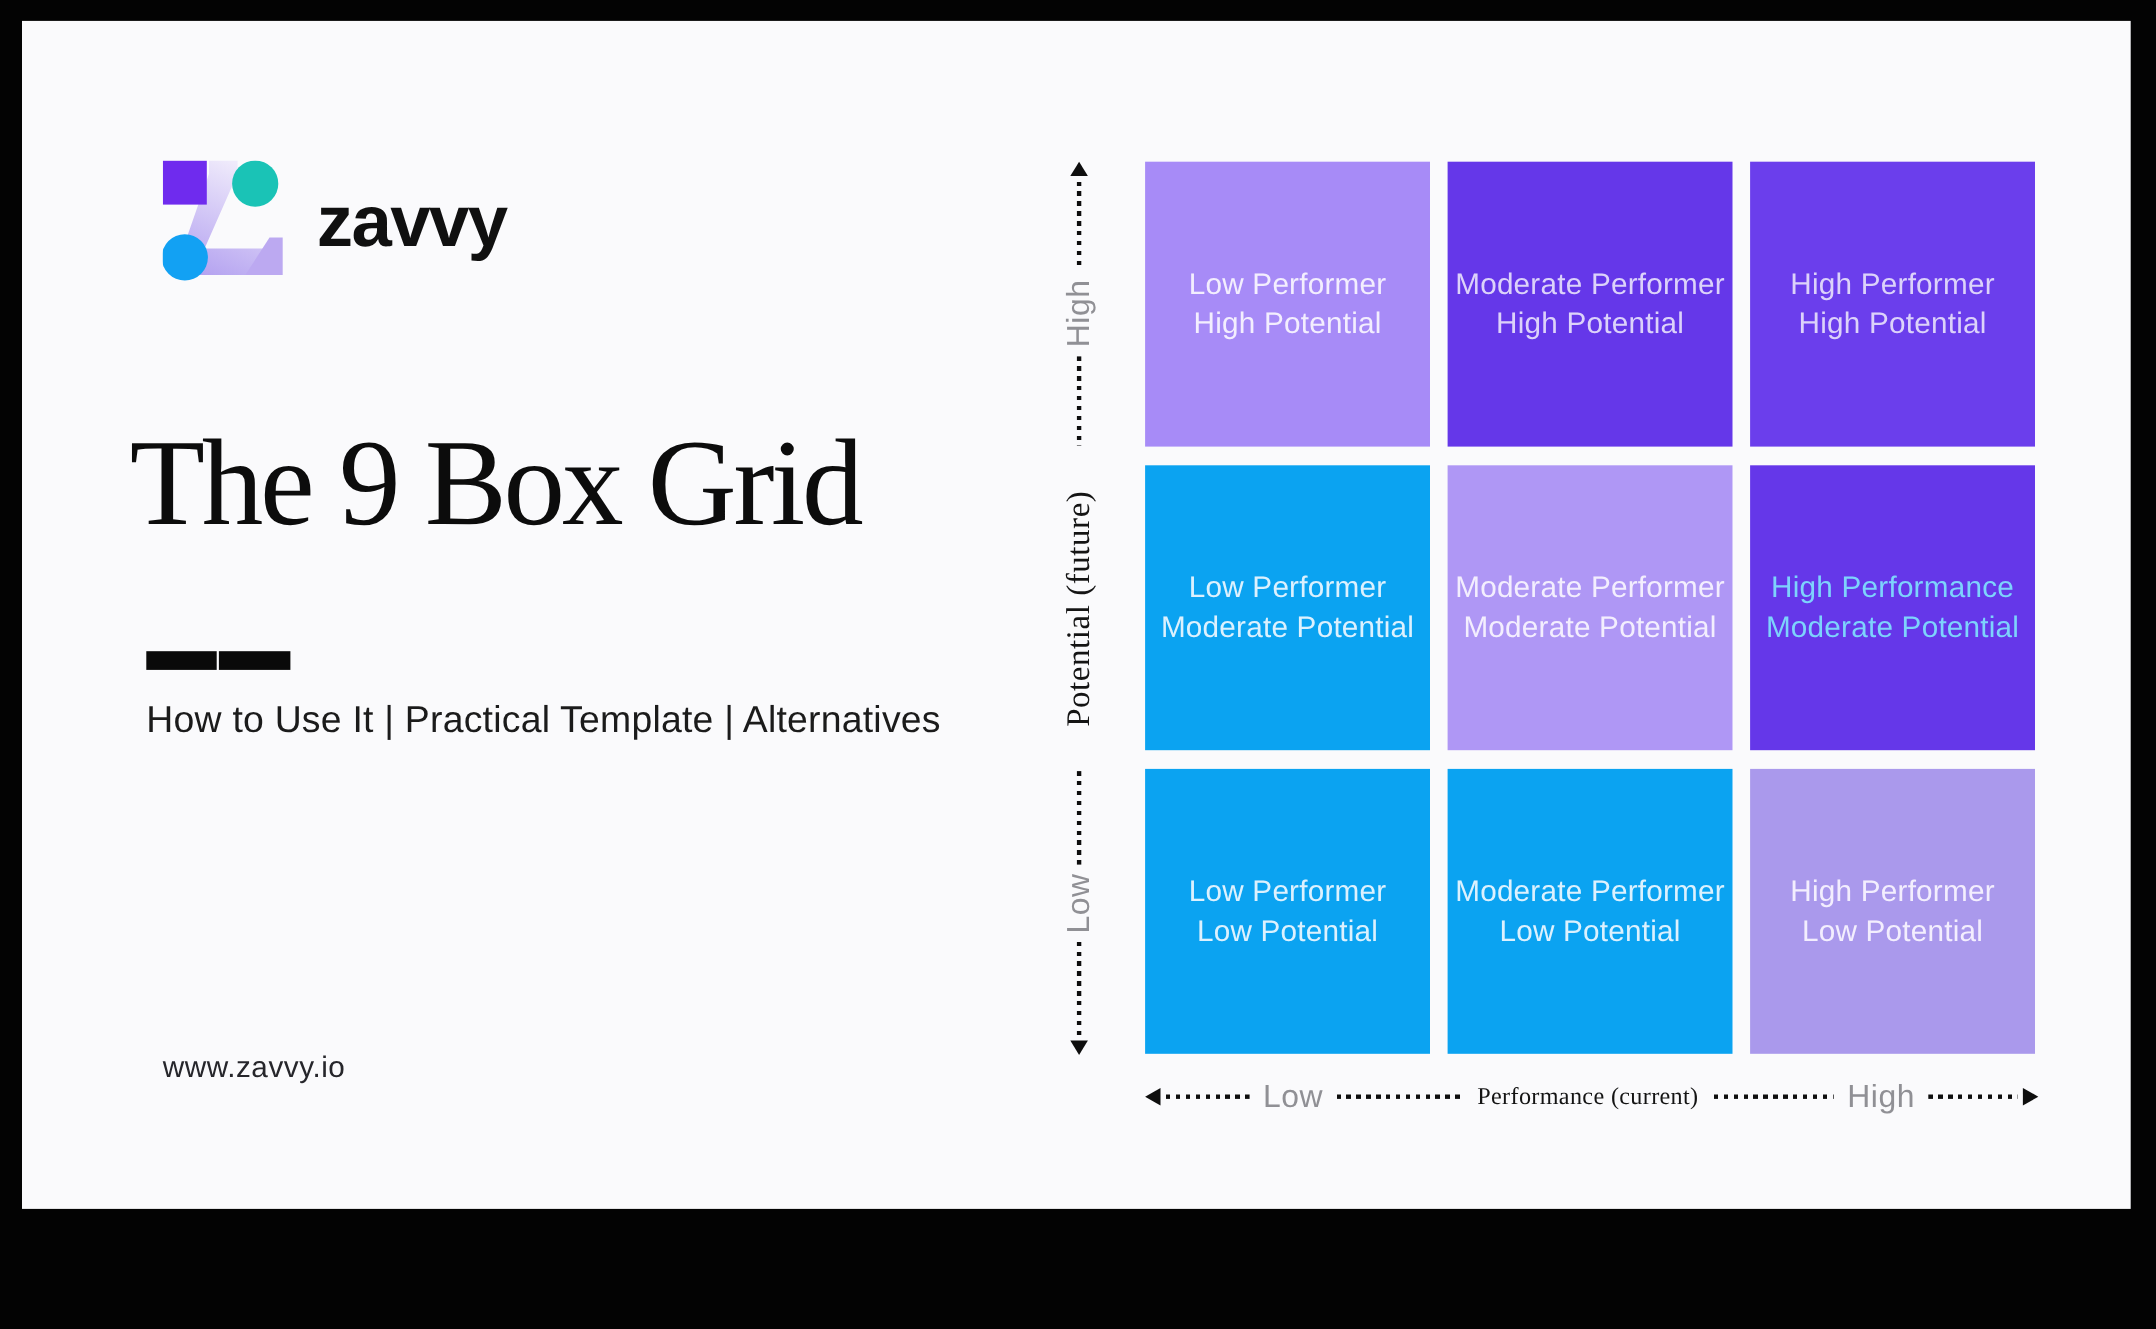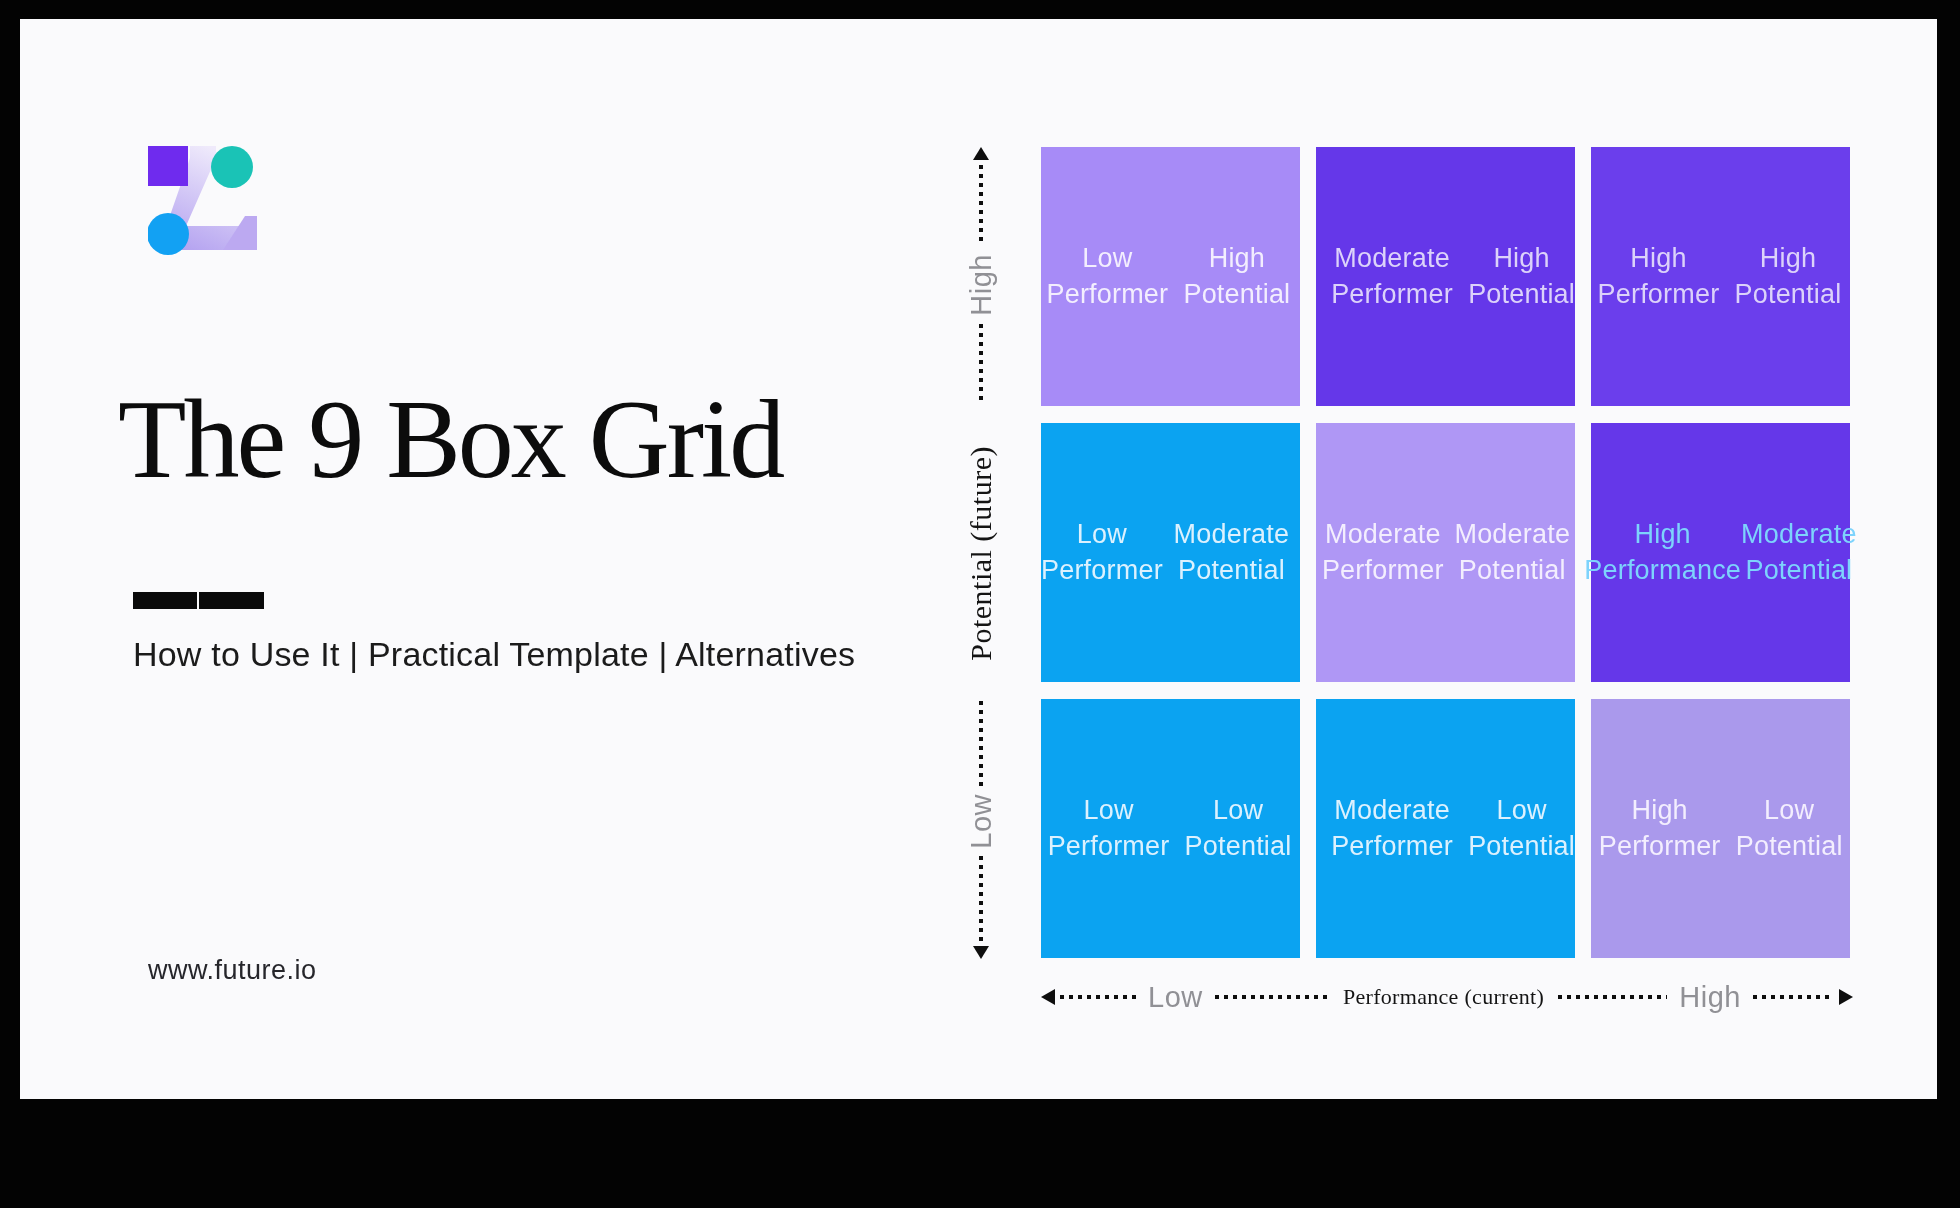--- a/index.html
+++ b/index.html
@@ -51,21 +51,21 @@
   }
   
   .nine-box {
     position: absolute; left: 1021px; top: 128px;
     display: grid;
     grid-template-columns: repeat(3, 259px);
     grid-template-rows: repeat(3, 259px);
     column-gap: 16px; row-gap: 17px;
   }
   .cell {
-    display: flex; flex-direction: row;
+    display: flex; flex-direction: column;
     align-items: center; justify-content: center;
     text-align: center;
     font-size: 27px; font-weight: 500; line-height: 1.32;
     letter-spacing: 0.2px;
   }
   .cell span { display: block; }
   
   .y-axis {
     position: absolute; left: 946px; top: 128px;
     width: 30px; height: 812px;
@@ -134,32 +134,33 @@
           <stop offset="0" stop-color="#EFEAFB"></stop>
           <stop offset="1" stop-color="#B3A1F0"></stop>
         </linearGradient>
       </defs>
       <path d="M 42,0 H 68 V 12 L 38,80 H 92 V 104 H 10 L 42,12 Z" fill="url(#zgrad)"></path>
       <polygon points="97,70 75,104 109,104 109,70" fill="#BCA9F1"></polygon>
       <rect x="0" y="0" width="40" height="40" fill="#6F2BEE"></rect>
       <circle cx="84" cy="21" r="21" fill="#1AC3B6"></circle>
       <circle cx="20" cy="88" r="21" fill="#12A1F3"></circle>
     </svg>
+    <div class="logo-text">zavvy</div>
   </div>
 
   <div class="page-title">The 9 Box Grid</div>
 
   <div class="title-divider">
     <div class="seg seg1" style="background-color: rgb(10, 10, 10);"></div>
     <div class="seg seg2" style="background-color: rgb(10, 10, 10);"></div>
   </div>
 
   <div class="subtitle">How to Use It | Practical Template | Alternatives</div>
 
-  <div class="website">www.future.io</div>
+  <div class="website">www.zavvy.io</div>
 
   <div class="y-axis">
     <div class="section sec-top">
       <div class="tri-up"></div>
       <div class="vdots"></div>
       <div class="vlabel-gray">High</div>
       <div class="vdots"></div>
     </div>
     <div class="section sec-mid">
       <div class="vlabel-serif">Potential (future)</div>

